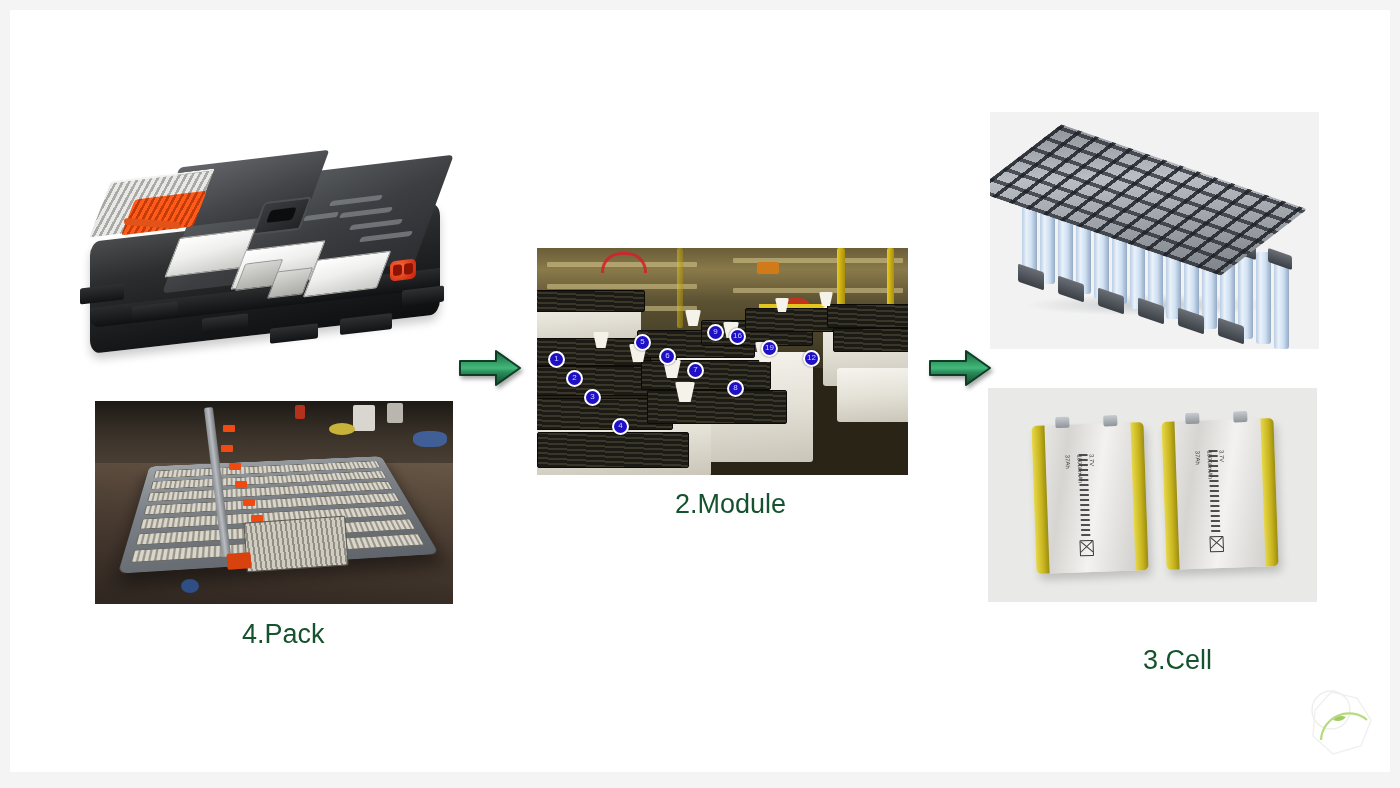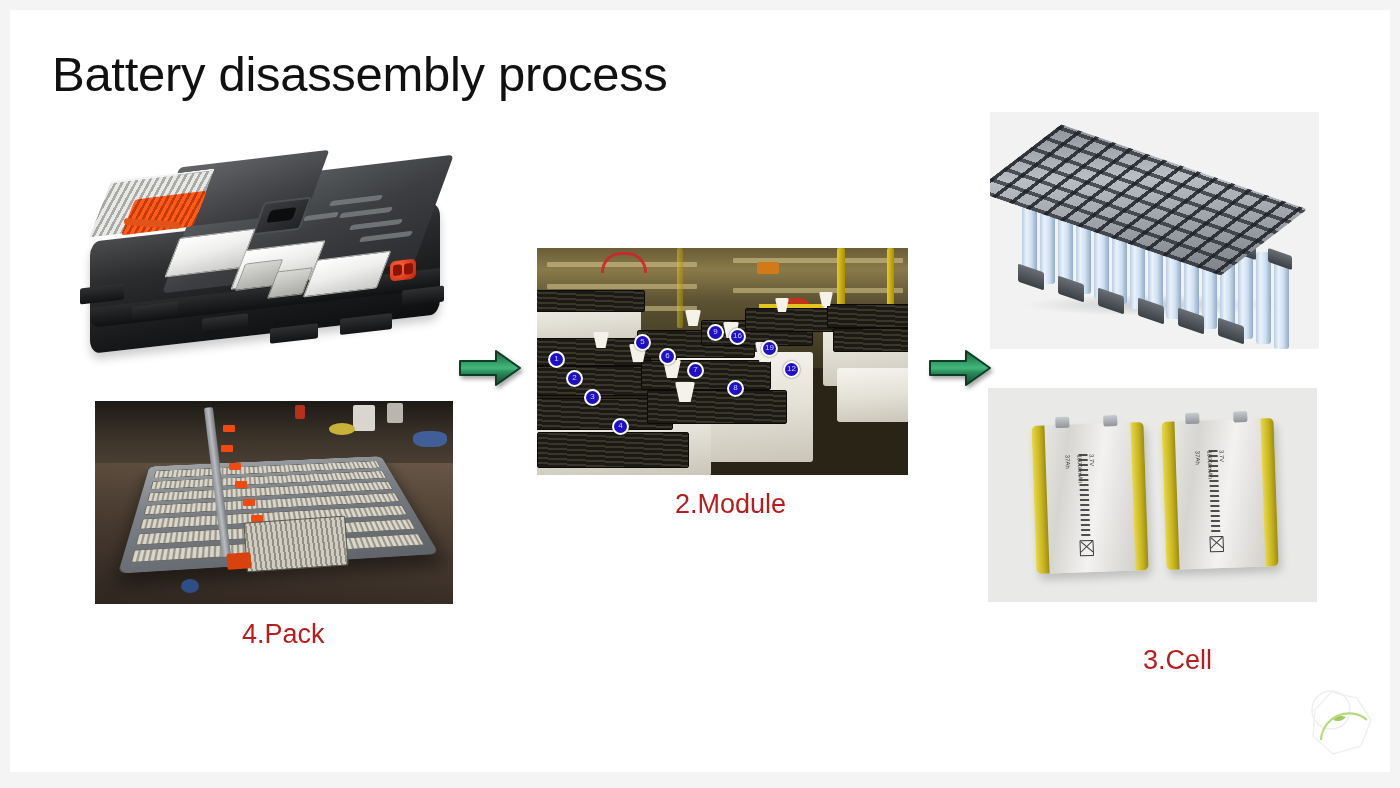--- a/index.html
+++ b/index.html
@@ -18,21 +18,21 @@
   }
   .title{
     position:absolute;left:42px;top:38px;
     font-size:49px;line-height:1.1;
     color:#111111;font-weight:400;
     letter-spacing:-0.3px;
     white-space:nowrap;
   }
   .caption{
     position:absolute;
-    font-size:27px;color:#b91c1c;
+    font-size:27px;color:#14532d;
     font-weight:400;white-space:nowrap;
   }
   #cap-pack{left:232px;top:609px;}
   #cap-module{left:665px;top:479px;}
   #cap-cell{left:1133px;top:606px;margin-top:29px;}
 
   
   .pic{position:absolute;overflow:hidden;}
 
   
@@ -256,21 +256,20 @@
   #arrow-2{left:918px;top:338px;}
 
   
   #logo{position:absolute;left:1295px;top:676px;width:78px;height:74px;opacity:.95;}
 </style>
 </head>
 <body>
 
 <div class="slide">
 
-  <div class="title">Battery disassembly process</div>
 
   <div class="pic" id="pic-pack-render">
     <div class="pr pr-tray"></div>
     <div class="pr pr-tray-lip"></div>
 
     <div class="pr pr-bracket" style="left:8px;top:148px;width:44px;height:16px;"></div>
     <div class="pr pr-bracket" style="left:60px;top:166px;width:46px;height:15px;"></div>
     <div class="pr pr-bracket" style="left:130px;top:178px;width:46px;height:15px;"></div>
     <div class="pr pr-bracket" style="left:198px;top:188px;width:48px;height:15px;"></div>
     <div class="pr pr-bracket" style="left:268px;top:178px;width:52px;height:16px;"></div>
@@ -387,21 +386,21 @@
     <div class="mw mw-dot" style="left:29px;top:122px;">2</div>
     <div class="mw mw-dot" style="left:47px;top:141px;">3</div>
     <div class="mw mw-dot" style="left:75px;top:170px;">4</div>
     <div class="mw mw-dot" style="left:97px;top:86px;">5</div>
     <div class="mw mw-dot" style="left:122px;top:100px;">6</div>
     <div class="mw mw-dot" style="left:150px;top:114px;">7</div>
     <div class="mw mw-dot" style="left:190px;top:132px;">8</div>
     <div class="mw mw-dot" style="left:170px;top:76px;">9</div>
     <div class="mw mw-dot" style="left:192px;top:80px;">16</div>
     <div class="mw mw-dot" style="left:224px;top:92px;">19</div>
-    <div class="mw mw-dot" style="left:246px;top:102px;margin-top:11px;">12</div>
+    <div class="mw mw-dot" style="left:266px;top:102px;">12</div>
   </div>
 
   <div class="pic" id="pic-cyl">
     <div class="cy cy-shadow"></div>
     <div class="cy cy-block">
 
       <div class="cy-holder" style="left:4px;top:74px;width:212px;transform:skewY(19deg);"></div>
 
       <div class="cy-cell" style="left:4px;top:36px;"></div>
       <div class="cy-cell" style="left:22px;top:40px;"></div>

